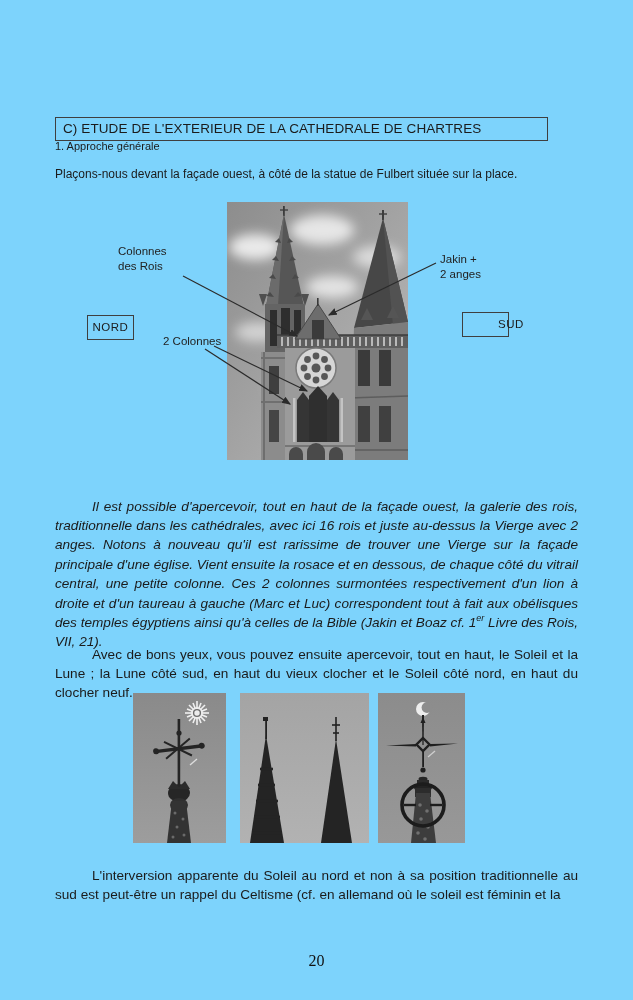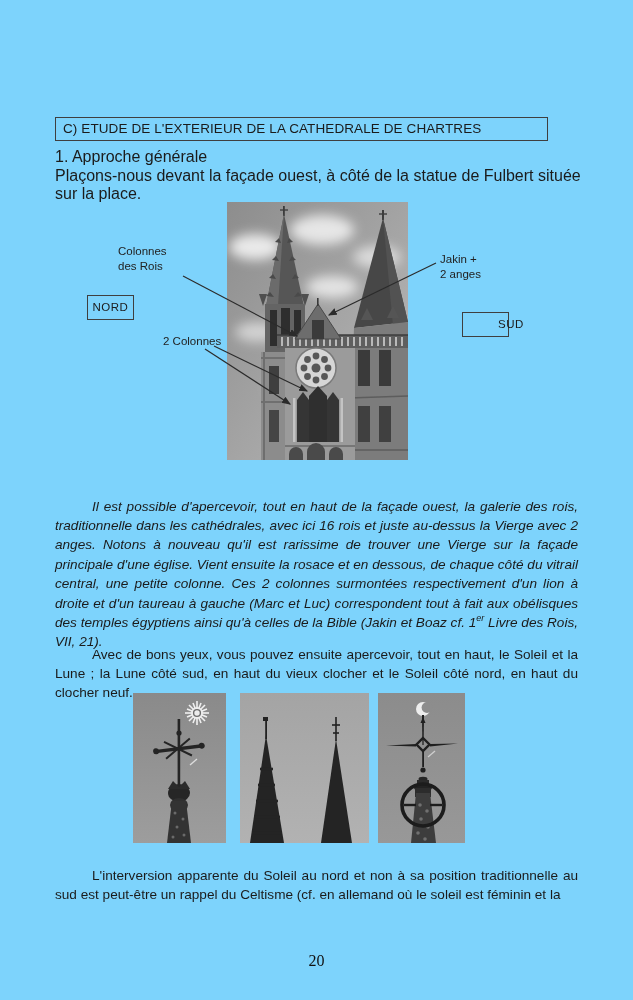--- a/index.html
+++ b/index.html
@@ -7,33 +7,33 @@
     position:relative;width:633px;height:1000px;background:#7dd3fc;
     font-family:"Liberation Sans", sans-serif;color:#1b1b1b;overflow:hidden;
     margin:0 auto;
   }
   .abs{position:absolute;}
   .title-box{
     left:55px;top:117px;width:493px;box-sizing:border-box;
     border:1.5px solid #3f3f3f;padding:3px 7px 4px 7px;
     font-size:13.5px;letter-spacing:.1px;
   }
-  .heading{left:55px;top:148px;font-size:16px;}
-  .intro{left:55px;top:167px;font-size:16px;width:540px;}
+  .heading{left:55px;top:140px;font-size:11px;}
+  .intro{left:55px;top:167px;font-size:12px;width:540px;}
   .figure1{left:0;top:195px;width:633px;height:285px;}
   .photo-main{left:227px;top:7px;width:181px;height:258px;display:block;}
   .fig-label{font-size:11.5px;line-height:15px;color:#222;}
   .lab-galerie{left:118px;top:49px;}
   .lab-vierge{left:440px;top:57px;}
   .lab-colonnes{left:163px;top:139px;}
   .dir-box{
     box-sizing:border-box;width:47px;height:25px;border:1.4px solid #3f3f3f;
     text-align:center;line-height:22px;font-size:11.5px;letter-spacing:.5px;
   }
-  .nord{left:87px;top:100px;}
+  .nord{left:87px;top:120px;}
   .sud{left:462px;top:117px;padding-left:35px;}
   .arrows{left:0;top:0;width:633px;height:285px;pointer-events:none;}
   .body-par{
     left:55px;width:523px;font-size:13.6px;line-height:19.4px;
     text-align:justify;text-justify:inter-word;
   }
   .p1{top:483px;text-indent:37px;font-style:italic;}
   .p2{top:631px;text-indent:37px;}
   .p3{top:852px;text-indent:37px;}
   .body-par sup{font-size:9px;line-height:0;vertical-align:super;}

